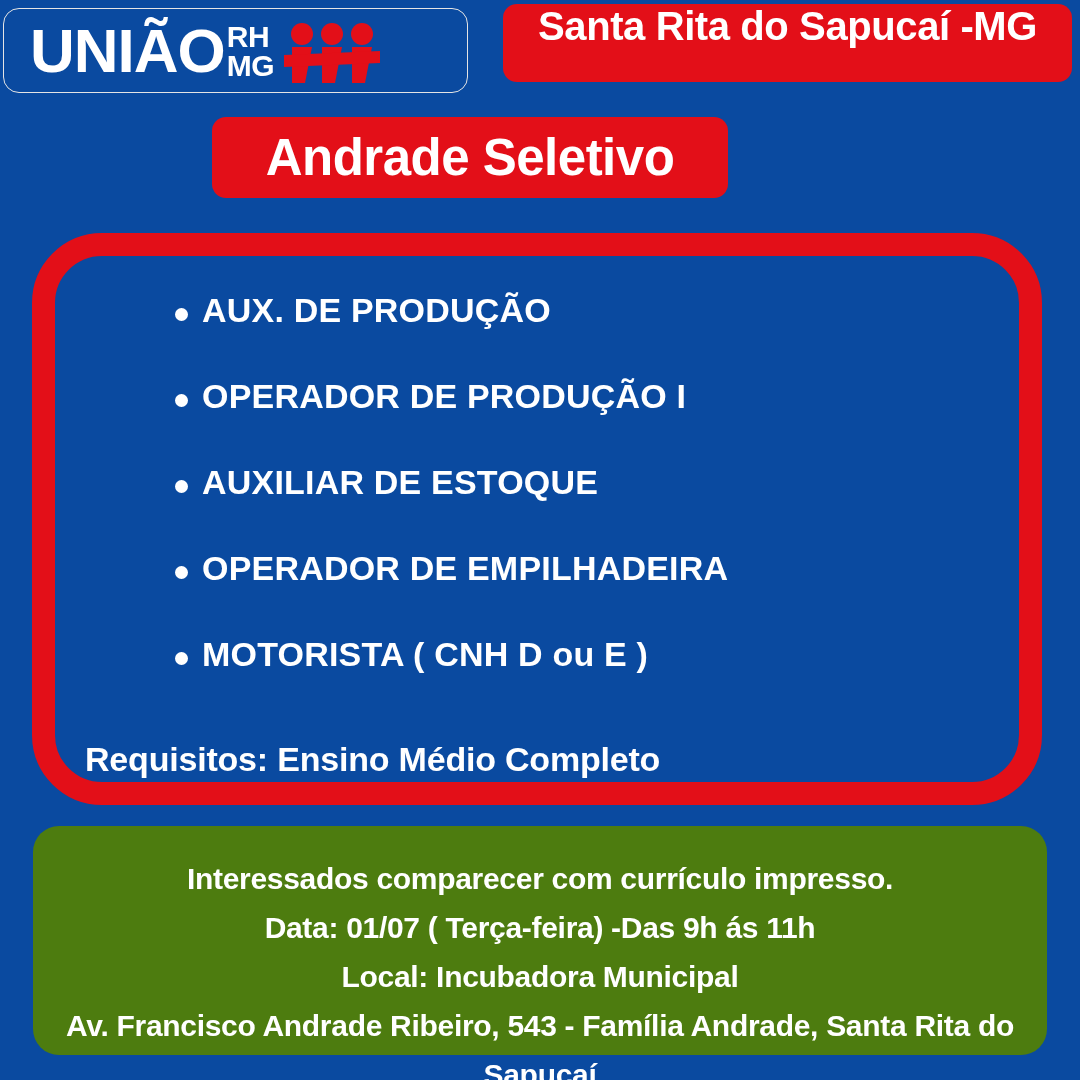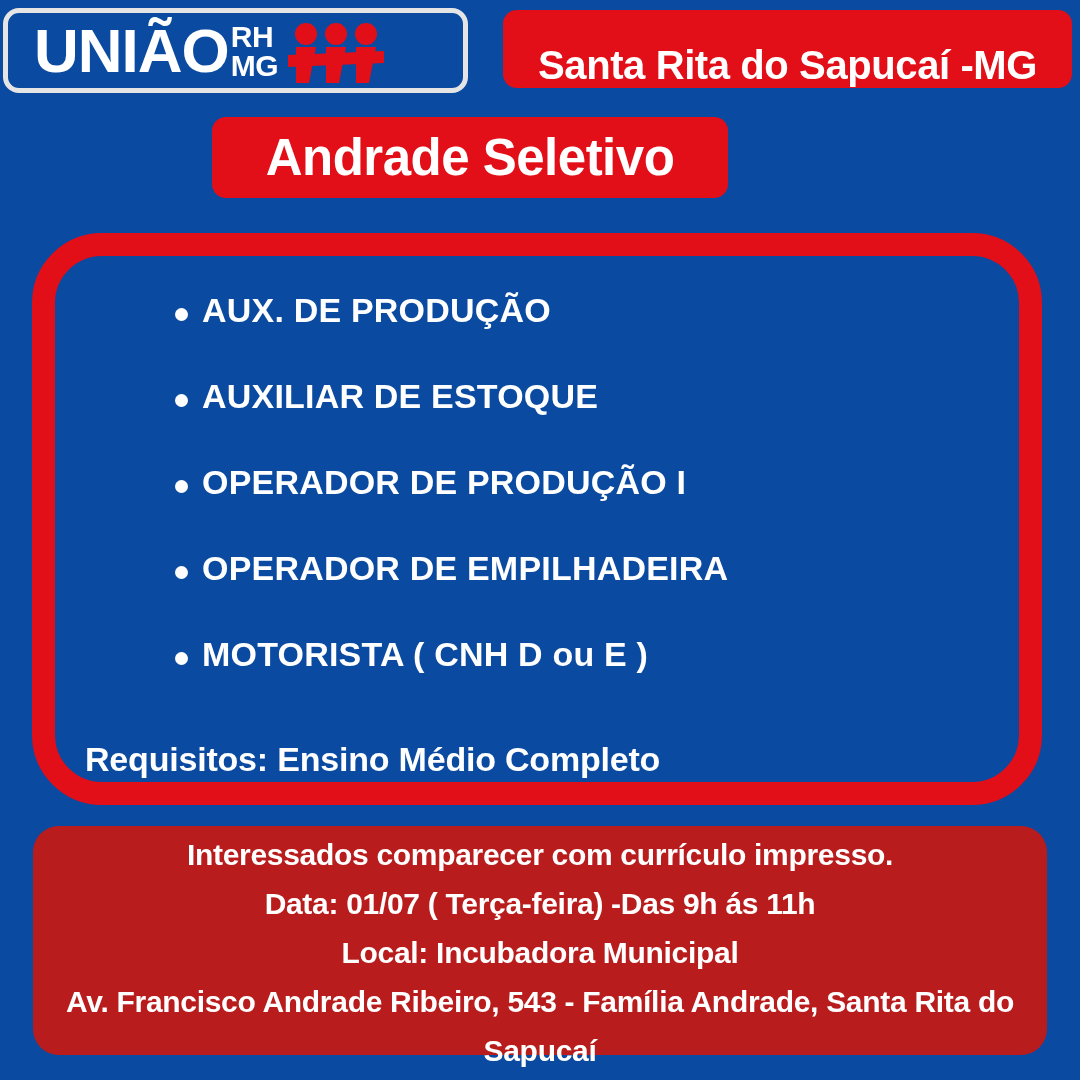--- a/index.html
+++ b/index.html
@@ -18,21 +18,21 @@
     -webkit-font-smoothing: antialiased;
   }
 
   
   .logo-box {
     position: absolute;
     left: 3px;
     top: 8px;
     width: 465px;
     height: 85px;
-    border: 5px solid #e5e5e5;
+    border: 1px solid #e5e5e5;
     border-radius: 16px;
     box-sizing: border-box;
     display: flex;
     align-items: center;
     padding-left: 26px;
   }
   .logo-word {
     color: #ffffff;
     font-family: "Liberation Sans", sans-serif;
     font-weight: bold;
@@ -59,27 +59,27 @@
     margin-left: 10px;
     margin-top: 2px;
     width: 96px;
     height: 62px;
     display: block;
   }
 
   .city-badge {
     position: absolute;
     left: 503px;
-    top: 10px;
+    top: 4px;
     width: 569px;
     height: 78px;
     background: #e30f18;
     border-radius: 14px;
     display: flex;
-    align-items: flex-end;
+    align-items: flex-start;
     justify-content: center;
     box-sizing: border-box;
   }
   .city-badge span {
     color: #ffffff;
     font-weight: bold;
     font-size: 40px;
     letter-spacing: -0.4px;
     white-space: nowrap;
   }
@@ -158,27 +158,27 @@
     letter-spacing: -0.2px;
   }
 
   
   .info-block {
     position: absolute;
     left: 33px;
     top: 826px;
     width: 1014px;
     height: 229px;
-    background: #b91c1c;
+    background: #4d7c0f;
     border-radius: 26px;
     display: flex;
     flex-direction: column;
     align-items: center;
     justify-content: flex-start;
-    padding-top: 4px;
+    padding-top: 28px;
     box-sizing: border-box;
   }
   .info-line {
     color: #ffffff;
     font-weight: bold;
     font-size: 30px;
     line-height: 49px;
     text-align: center;
     letter-spacing: -0.3px;
     white-space: nowrap;
@@ -223,26 +223,26 @@
   <div class="jobs-card">
     <div class="jobs-inner">
 
       <div class="job-item">
         <span class="job-bullet"></span>
         <span class="job-label">AUX. DE PRODUÇÃO</span>
       </div>
 
       <div class="job-item">
         <span class="job-bullet"></span>
+        <span class="job-label">OPERADOR DE PRODUÇÃO I</span>
+      </div>
+
+      <div class="job-item">
+        <span class="job-bullet"></span>
         <span class="job-label">AUXILIAR DE ESTOQUE</span>
-      </div>
-
-      <div class="job-item">
-        <span class="job-bullet"></span>
-        <span class="job-label">OPERADOR DE PRODUÇÃO I</span>
       </div>
 
       <div class="job-item">
         <span class="job-bullet"></span>
         <span class="job-label">OPERADOR DE EMPILHADEIRA</span>
       </div>
 
       <div class="job-item">
         <span class="job-bullet"></span>
         <span class="job-label">MOTORISTA ( CNH D ou E )</span>

